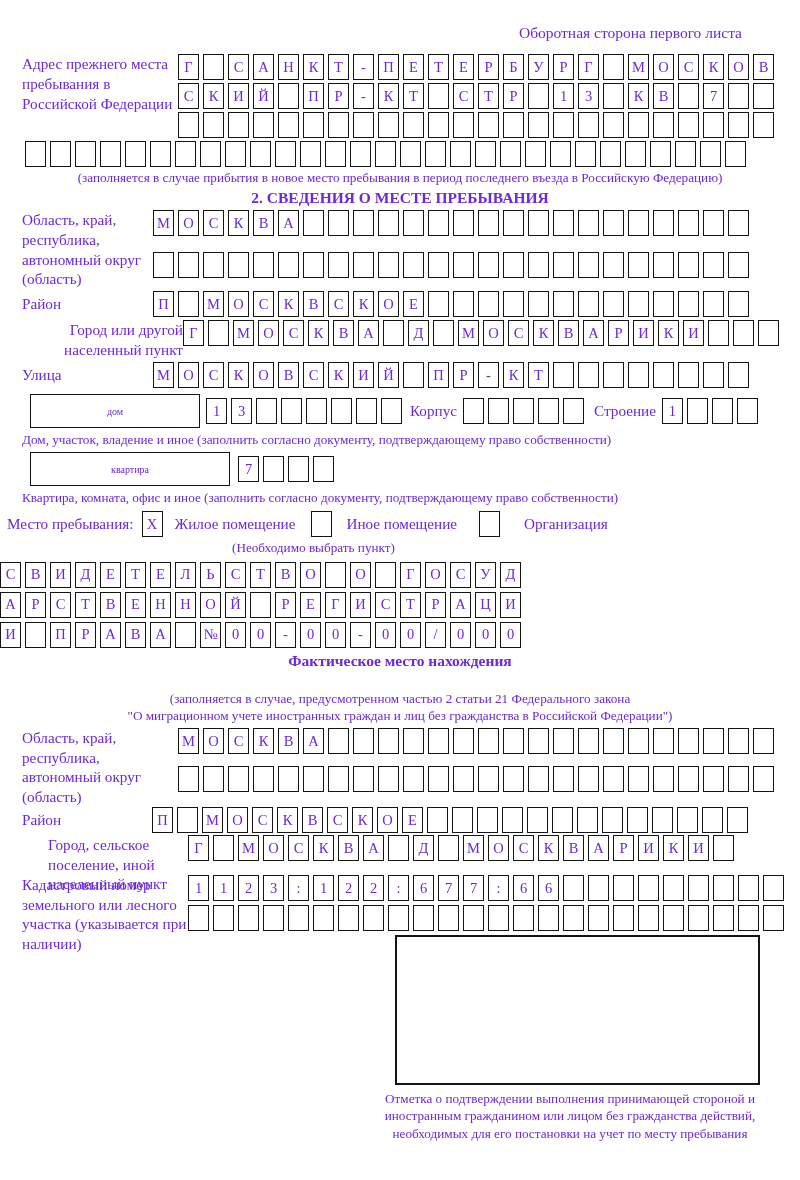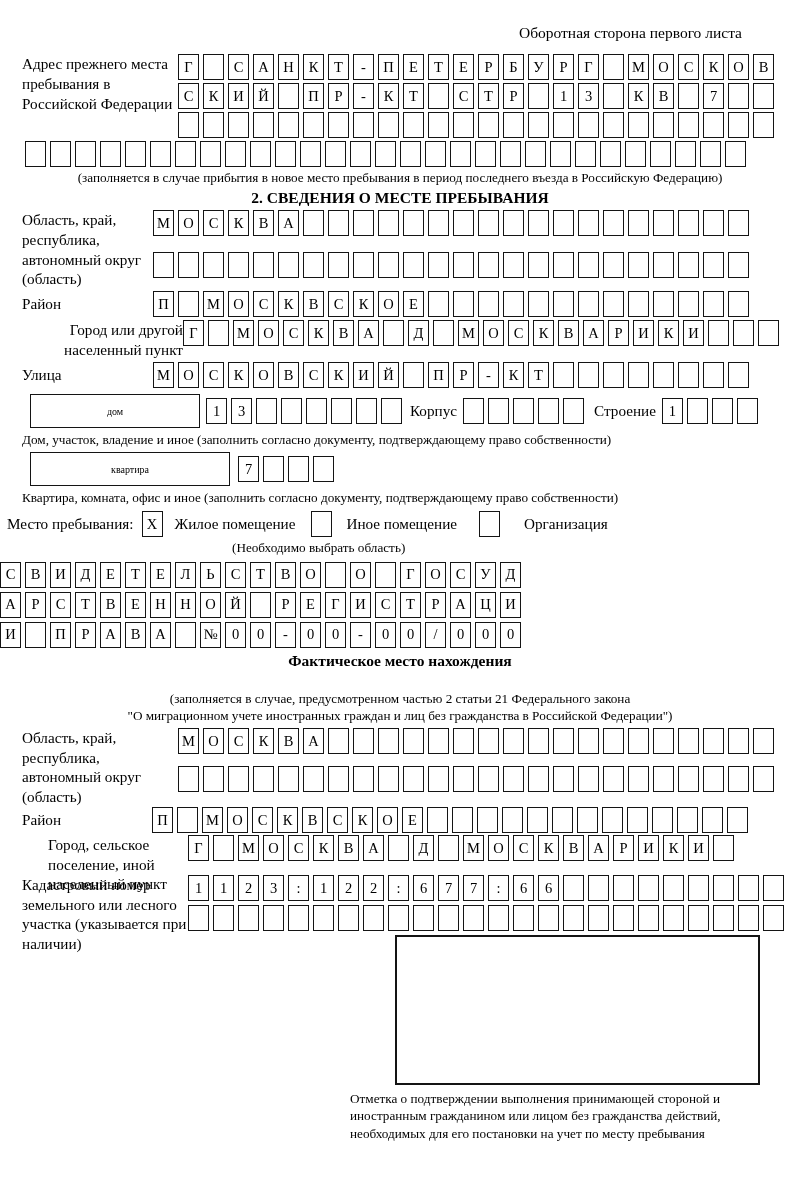--- a/index.html
+++ b/index.html
@@ -1,19 +1,19 @@
 <!DOCTYPE html>
 <html><head>
 <meta charset="utf-8">
 <style>
   html,body{margin:0;padding:0;background:#fff;}
   #page{
     position:relative;
     width:800px;height:1180px;
-    background:#fff;color:#000000;
+    background:#fff;color:#6d28d9;
     font-family:"Liberation Serif","DejaVu Serif",serif;
     overflow:hidden;
     box-sizing:border-box;
     padding:54px 0 0 0;
   }
   .hdr{
     position:absolute;top:24px;right:58px;
     font-size:15.5px;
   }
   .row{display:flex;align-items:flex-start;}
@@ -32,21 +32,21 @@
   }
   .cap{font-size:13.2px;line-height:1.3;}
   .cap-center{text-align:center;}
   .title{font-weight:bold;font-size:15.5px;text-align:center;}
   .inline-lbl{font-size:15.2px;line-height:26px;flex:0 0 auto;}
   .fixh30{height:30px;overflow:visible;}
   .stamp{
     box-sizing:border-box;border:2px solid #141414;background:#fff;
     width:365px;height:150px;margin:4px 0 0 395px;
   }
-  .stamp-cap{margin:5px 0 0 350px;width:440px;font-size:13.2px;line-height:1.32;}
+  .stamp-cap{margin:5px 0 0 350px;width:440px;text-align:center;font-size:13.2px;line-height:1.32;}
 </style>
 </head>
 <body>
 
 <div id="page">
 
   <div class="hdr">Оборотная сторона первого листа</div>
 
   <div class="row">
     <div class="lbl" style="width:178px;">Адрес прежнего места пребывания в Российской Федерации</div>
@@ -357,21 +357,21 @@
 
   <div class="row" style="margin-top:5px;padding-left:7px;align-items:center;">
     <div class="inline-lbl">Место пребывания:</div>
     <span class="cell" style="margin-left:8px;">X</span>
     <div class="inline-lbl" style="margin-left:12px;">Жилое помещение</div>
     <span class="cell" style="margin-left:16px;"></span>
     <div class="inline-lbl" style="margin-left:14px;">Иное помещение</div>
     <span class="cell" style="margin-left:22px;"></span>
     <div class="inline-lbl" style="margin-left:24px;">Организация</div>
   </div>
-  <div class="cap" style="margin:2px 0 0 232px;">(Необходимо выбрать область)</div>
+  <div class="cap" style="margin:2px 0 0 232px;">(Необходимо выбрать пункт)</div>
 
   <div class="row" style="margin-top:5px;">
     <div class="boxcol" style="gap:4px;">
       <div class="boxrow">
           <span class="cell">С</span>
           <span class="cell">В</span>
           <span class="cell">И</span>
           <span class="cell">Д</span>
           <span class="cell">Е</span>
           <span class="cell">Т</span>

